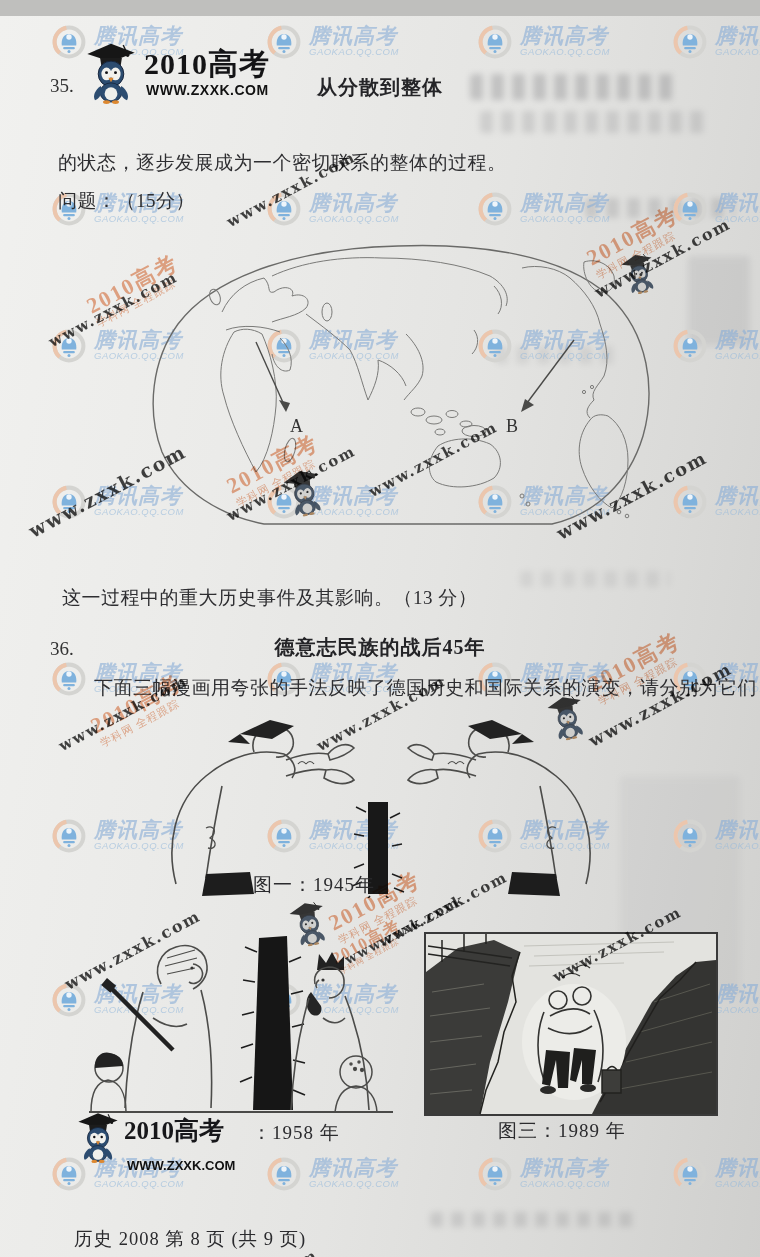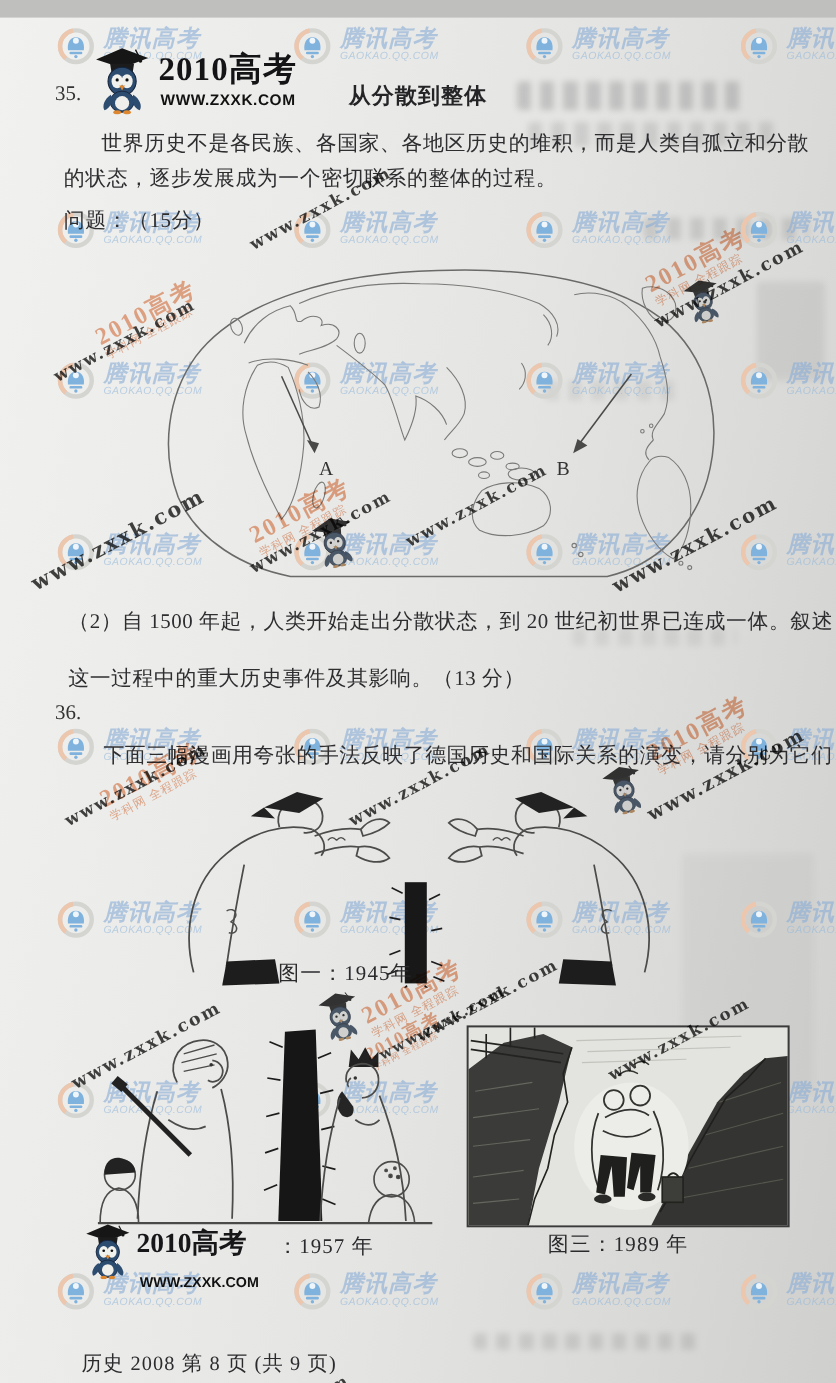--- a/index.html
+++ b/index.html
@@ -438,21 +438,20 @@
     </div>
 
   <svg class="art" style="left:82px;top:24px;z-index:6" width="58" height="64" viewBox="0 0 90 100">
       <use href="#penguin" xlink:href="#penguin"></use>
     </svg>
   <div class="ct logo-title" style="left:144px;top:33px;z-index:6">2010高考</div>
   <div class="ct logo-site" style="left:146px;top:66px;z-index:6">WWW.ZXXK.COM</div>
 
   <div class="ct qnum" style="left:50px;top:59px">35.</div>
   <div class="ct center-line" style="top:58px">从分散到整体</div>
-  <div class="ct body-line" style="left:92px;top:103px">世界历史不是各民族、各国家、各地区历史的堆积，而是人类自孤立和分散</div>
   <div class="ct body-line" style="left:58px;top:135px">的状态，逐步发展成为一个密切联系的整体的过程。</div>
   <div class="ct body-line" style="left:58px;top:173px">问题：（15分）</div>
 
   <svg class="art" style="left:122px;top:218px" width="548" height="304" viewBox="0 0 548 304">
     <g fill="none" stroke="#6a6a68" stroke-width="1.4">
       <path d="M276,12 C185,14 95,38 56,90 C30,126 24,176 40,218 C58,258 100,282 142,290 L430,290 C474,280 507,248 521,202 C534,156 527,100 487,62 C440,20 355,9 276,12 Z"></path>
     </g>
     <g fill="none" stroke="#7a7a78" stroke-width="1">
       <path d="M100,78 C108,60 124,48 142,44 C150,52 144,60 152,58 C162,50 174,54 170,62 C182,58 190,66 184,74 C176,82 160,84 150,88"></path>
       <ellipse cx="93" cy="63" rx="5" ry="8" transform="rotate(-20 93 63)"></ellipse>
@@ -489,24 +488,24 @@
       <polygon points="164,178 157,166 168,169" fill="#4a4a48"></polygon>
     </g>
     <g>
       <line x1="452" y1="106" x2="402" y2="173" stroke="#4a4a48" stroke-width="1.4"></line>
       <polygon points="399,178 403,165 412,171" fill="#4a4a48"></polygon>
     </g>
     <text x="168" y="198" font-size="18" font-family="Liberation Serif, serif" fill="#333">A</text>
     <text x="384" y="198" font-size="18" font-family="Liberation Serif, serif" fill="#333">B</text>
   </svg>
 
-  <div class="ct body-line" style="left:62px;top:538px">（2）自 1500 年起，人类开始走出分散状态，到 20 世纪初世界已连成一体。叙述</div>
-  <div class="ct body-line" style="left:62px;top:590px">这一过程中的重大历史事件及其影响。（13 分）</div>
+  <div class="ct body-line" style="left:62px;top:570px">这一过程中的重大历史事件及其影响。（13 分）</div>
 
   <div class="ct qnum" style="left:50px;top:622px">36.</div>
+  <div class="ct center-line" style="top:618px">德意志民族的战后45年</div>
   <div class="ct body-line" style="left:94px;top:660px">下面三幅漫画用夸张的手法反映了德国历史和国际关系的演变，请分别为它们</div>
 
   <svg class="art" style="left:158px;top:700px" width="464" height="182" viewBox="0 0 464 182">
     <g id="c1fig" fill="none" stroke="#4c4c4a" stroke-width="1.6">
       <path d="M18,168 C8,130 16,86 48,60 C72,40 100,32 126,38"></path>
       <path d="M96,36 C92,24 100,10 116,10 C129,10 137,19 135,30 C133,38 126,42 118,41"></path>
       <polygon points="82,18 112,4 136,10 114,23" fill="#222" stroke="none"></polygon>
       <polygon points="82,18 70,26 92,28" fill="#222" stroke="none"></polygon>
       <path d="M128,44 C144,38 158,36 170,38"></path>
       <path d="M128,60 C146,54 158,52 168,54"></path>
@@ -642,19 +641,19 @@
     <g>
       <rect x="178" y="138" width="19" height="23" fill="#3d3d3a" stroke="#22221f" stroke-width="1.5"></rect>
       <path d="M183,138 q5,-7 10,0" fill="none" stroke="#22221f" stroke-width="1.5"></path>
     </g>
   </svg>
 
   <svg class="art" style="left:74px;top:1094px;z-index:6" width="48" height="53" viewBox="0 0 90 100">
       <use href="#penguin" xlink:href="#penguin"></use>
     </svg>
   <div class="ct fig2logo-title" style="left:124px;top:1102px;z-index:6">2010高考</div>
-  <div class="ct cap" style="left:252px;top:1104px">：1957 年</div>
+  <div class="ct cap" style="left:252px;top:1104px">：1958 年</div>
   <div class="ct fig2logo-site" style="left:127px;top:1142px;z-index:6">WWW.ZXXK.COM</div>
   <div class="ct cap" style="left:498px;top:1102px">图三：1989 年</div>
 
   <div class="ct footer" style="left:74px;top:1210px">历史 2008 第 8 页 (共 9 页)</div>
 
 </div>
 
 </body></html>

